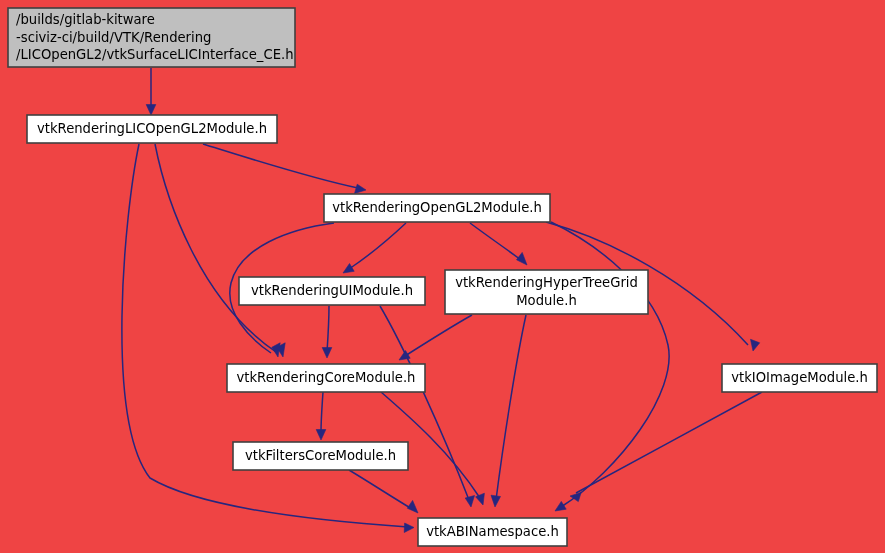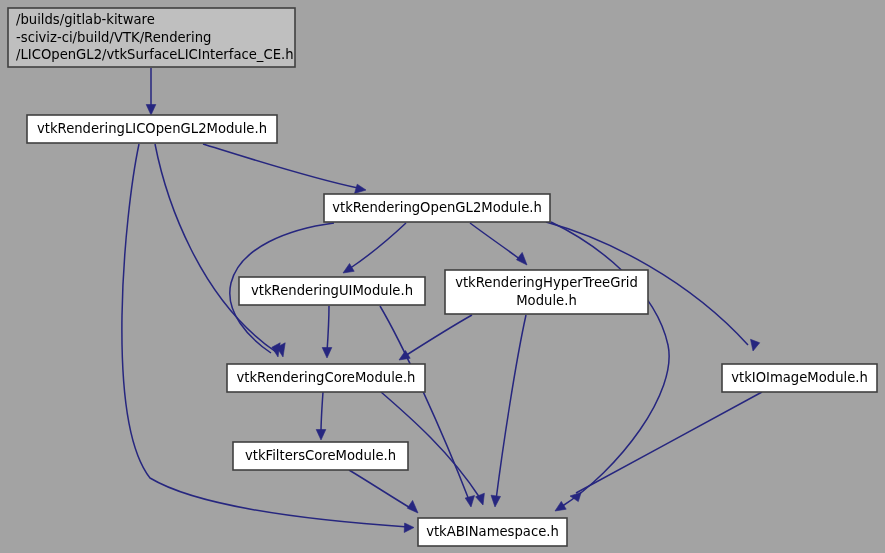--- a/index.html
+++ b/index.html
@@ -11,21 +11,21 @@
   body {
     width: 885px;
     height: 553px;
     overflow: hidden;
     font-family: "DejaVu Sans", "Liberation Sans", sans-serif;
   }
   #graph-root {
     position: relative;
     width: 885px;
     height: 553px;
-    background: #a3a3a3;
+    background: #ef4444;
   }
   svg#depgraph {
     display: block;
     width: 885px;
     height: 553px;
   }
   .node-box {
     fill: #ffffff;
     stroke: #404040;
     stroke-width: 1.6;

